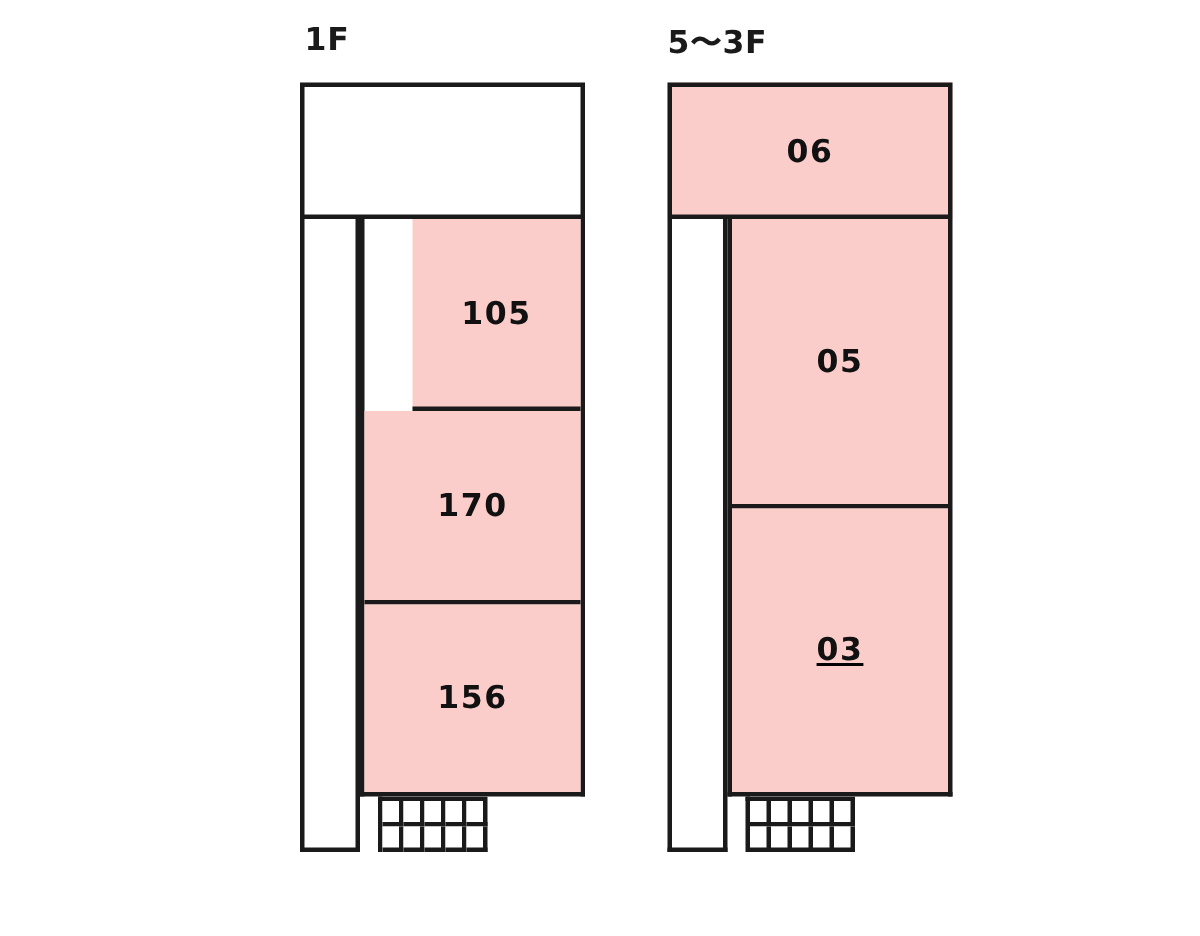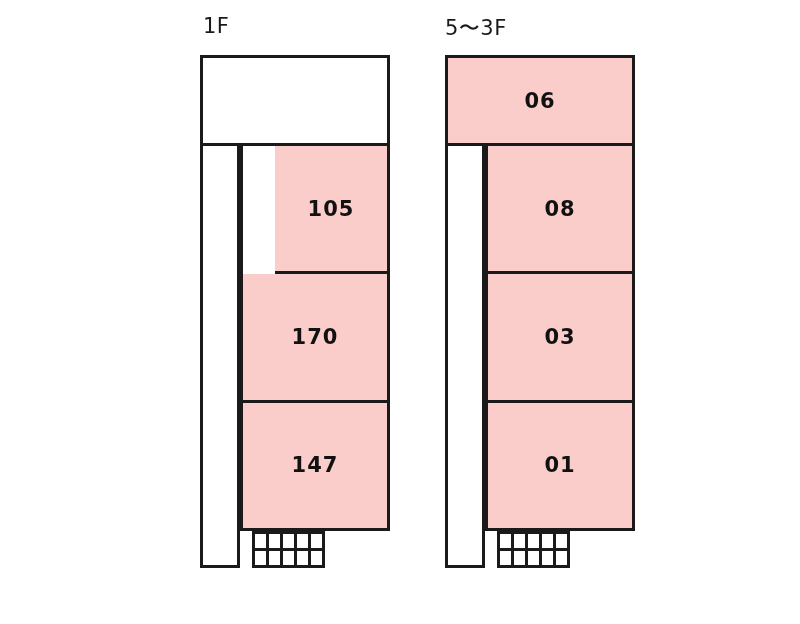--- a/index.html
+++ b/index.html
@@ -15,21 +15,21 @@
   }
   #canvas {
     position: relative;
     width: 800px;
     height: 624px;
   }
 
   .floor-label {
     position: absolute;
     font-size: 21px;
-    font-weight: normal;
+    font-weight: bold;
     color: #1a1a1a;
     letter-spacing: 0.5px;
     white-space: nowrap;
   }
 
   .block {
     position: absolute;
   }
 
   
@@ -105,21 +105,21 @@
       </div>
       <div class="corridor" style="left: 0px; top: 91px; width: 40px; height: 422px; border-color: rgb(26, 26, 26); background: rgb(255, 255, 255);"></div>
       <div class="unit-column" style="left: 40px; top: 91px; width: 150px; height: 385px; border-color: rgb(26, 26, 26);">
         <div class="unit" style="background: rgb(251, 205, 202); border-bottom-color: rgb(26, 26, 26); margin-left: 32px;">
           <span class="unit-label">105</span>
         </div>
         <div class="unit" style="background: rgb(251, 205, 202); border-bottom-color: rgb(26, 26, 26);">
           <span class="unit-label">170</span>
         </div>
         <div class="unit" style="background: rgb(251, 205, 202); border-bottom-color: rgb(26, 26, 26);">
-          <span class="unit-label">147</span>
+          <span class="unit-label">156</span>
         </div>
       </div>
     </div>
     <div class="stairs" style="left: 252px; top: 531px; width: 73px; height: 37px; grid-template-columns: repeat(5, 1fr); grid-template-rows: repeat(2, 1fr); border-color: rgb(26, 26, 26);">
       <div class="stair-cell" style="border-right-color: rgb(26, 26, 26); border-bottom-color: rgb(26, 26, 26);"></div>
       <div class="stair-cell" style="border-right-color: rgb(26, 26, 26); border-bottom-color: rgb(26, 26, 26);"></div>
       <div class="stair-cell" style="border-right-color: rgb(26, 26, 26); border-bottom-color: rgb(26, 26, 26);"></div>
       <div class="stair-cell" style="border-right-color: rgb(26, 26, 26); border-bottom-color: rgb(26, 26, 26);"></div>
       <div class="stair-cell" style="border-right-color: rgb(26, 26, 26); border-bottom-color: rgb(26, 26, 26);"></div>
       <div class="stair-cell" style="border-right-color: rgb(26, 26, 26); border-bottom-color: rgb(26, 26, 26);"></div>
@@ -129,27 +129,24 @@
       <div class="stair-cell" style="border-right-color: rgb(26, 26, 26); border-bottom-color: rgb(26, 26, 26);"></div>
     </div>
     <div class="floor-label" style="left: 445px; top: 14px; color: rgb(26, 26, 26);">5〜3F</div>
     <div class="block" style="left: 445px; top: 55px; width: 215px; height: 476px; padding-left: 26px;">
       <div class="top-room" style="left: 0px; top: 0px; width: 190px; height: 91px; border-color: rgb(26, 26, 26); background: rgb(251, 205, 202);">
         <span class="unit-label">06</span>
       </div>
       <div class="corridor" style="left: 0px; top: 91px; width: 40px; height: 422px; border-color: rgb(26, 26, 26); background: rgb(255, 255, 255);"></div>
       <div class="unit-column" style="left: 40px; top: 91px; width: 150px; height: 385px; border-color: rgb(26, 26, 26);">
         <div class="unit" style="background: rgb(251, 205, 202); border-bottom-color: rgb(26, 26, 26);">
-          <span class="unit-label">08</span>
+          <span class="unit-label">05</span>
         </div>
-        <div class="unit" style="background: rgb(251, 205, 202); border-bottom-color: rgb(26, 26, 26);">
+        <div class="unit" style="background: rgb(251, 205, 202); border-bottom-color: rgb(26, 26, 26); text-decoration: underline;">
           <span class="unit-label">03</span>
-        </div>
-        <div class="unit" style="background: rgb(251, 205, 202); border-bottom-color: rgb(26, 26, 26);">
-          <span class="unit-label">01</span>
         </div>
       </div>
     </div>
     <div class="stairs" style="left: 497px; top: 531px; width: 73px; height: 37px; grid-template-columns: repeat(5, 1fr); grid-template-rows: repeat(2, 1fr); border-color: rgb(26, 26, 26);">
       <div class="stair-cell" style="border-right-color: rgb(26, 26, 26); border-bottom-color: rgb(26, 26, 26);"></div>
       <div class="stair-cell" style="border-right-color: rgb(26, 26, 26); border-bottom-color: rgb(26, 26, 26);"></div>
       <div class="stair-cell" style="border-right-color: rgb(26, 26, 26); border-bottom-color: rgb(26, 26, 26);"></div>
       <div class="stair-cell" style="border-right-color: rgb(26, 26, 26); border-bottom-color: rgb(26, 26, 26);"></div>
       <div class="stair-cell" style="border-right-color: rgb(26, 26, 26); border-bottom-color: rgb(26, 26, 26);"></div>
       <div class="stair-cell" style="border-right-color: rgb(26, 26, 26); border-bottom-color: rgb(26, 26, 26);"></div>

